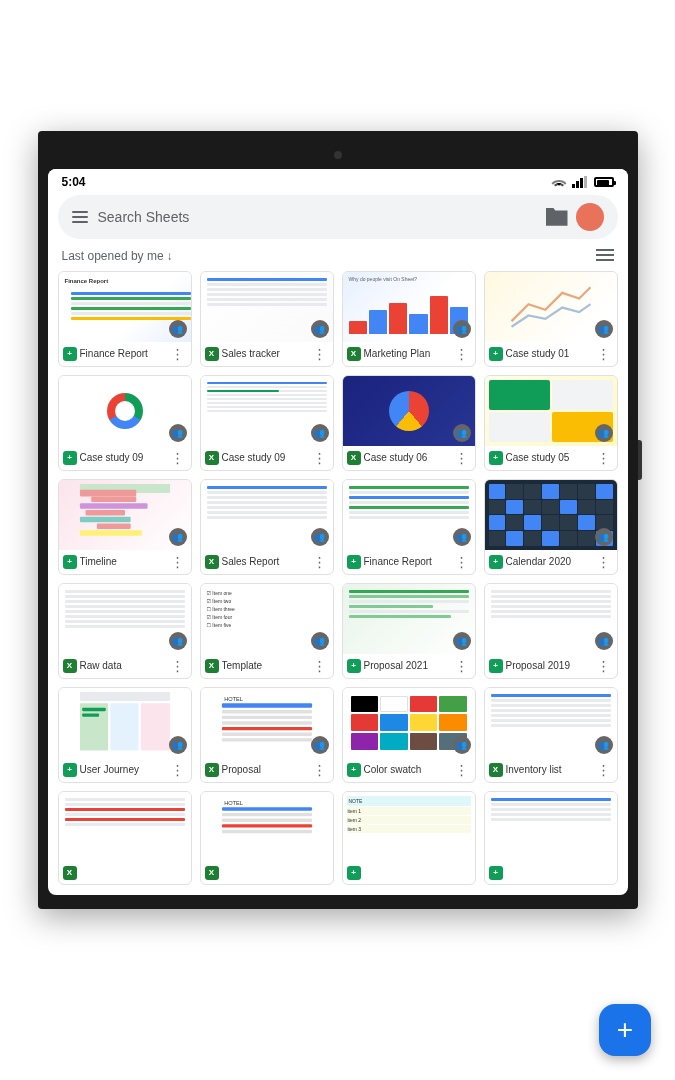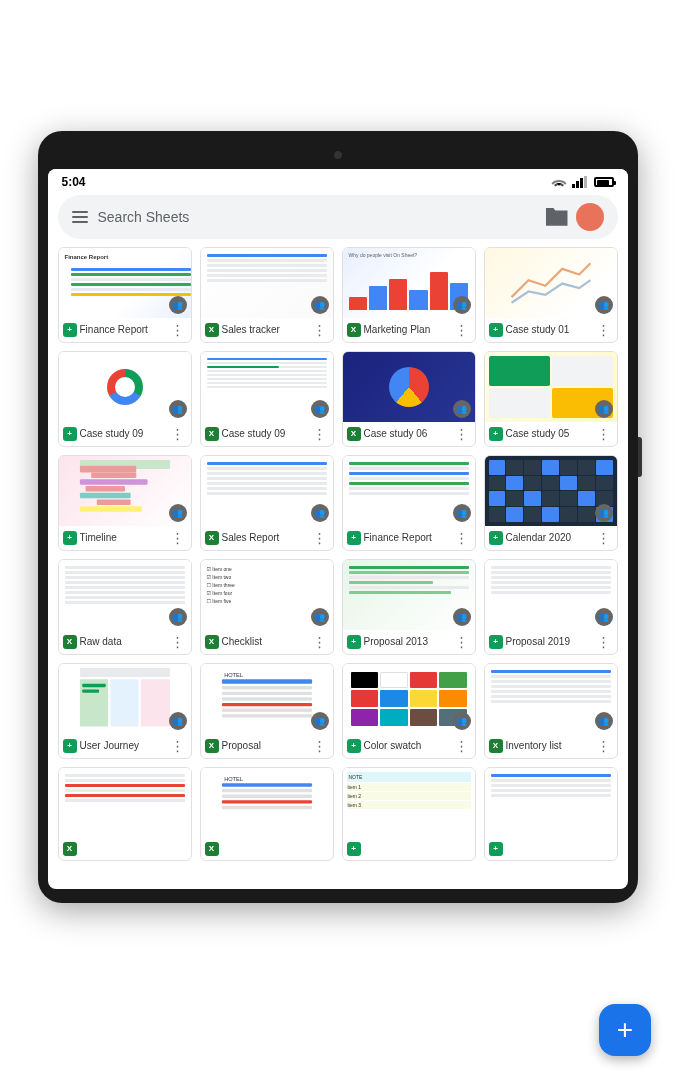--- a/index.html
+++ b/index.html
@@ -21,21 +21,21 @@
       font-weight: 400;
       color: #5f6368;
       line-height: 1.2;
     }
 
     
     .tablet-shell {
       margin: 0 auto;
       width: 600px;
       background: #1a1a1a;
-      border-radius: 24px;
+      border-radius: 4px;
       padding: 14px 10px;
       box-shadow: 0 8px 32px rgba(0,0,0,0.35);
       position: relative;
     }
     .tablet-shell::before {
       content: '';
       position: absolute;
       top: 50%;
       right: -4px;
       transform: translateY(-80px);
@@ -373,20 +373,31 @@
           <span></span>
           <span></span>
       </div>
       <span class="search-text">Search Sheets</span>
       <div class="search-actions">
         <div class="folder-icon-btn"></div>
         <div class="avatar"></div>
       </div>
     </div>
 
+    <div class="sort-bar">
+      <div class="sort-label">
+        <span>Last opened by me</span>
+        <span>↓</span>
+      </div>
+      <div class="list-view-icon">
+        <span></span>
+          <span></span>
+          <span></span>
+      </div>
+    </div>
 
     <div class="files-grid">
 
       <div class="file-card">
         <div class="file-thumb thumb-finance" style="position:relative;">
           <div style="position:absolute;top:6px;left:6px;right:6px;">
             <div style="font-size:6px;color:#333;font-weight:600;">Finance Report</div>
             <div class="thumb-header-row" style="top:8px;position:relative;"></div>
             <div class="mini-rows" style="position:relative;top:10px;">
               <div class="mini-row colored"></div>
@@ -658,40 +669,40 @@
             <div style="font-size:5px;color:#333;margin-bottom:2px;">☑ Item one</div>
             <div style="font-size:5px;color:#333;margin-bottom:2px;">☑ Item two</div>
             <div style="font-size:5px;color:#333;margin-bottom:2px;">☐ Item three</div>
             <div style="font-size:5px;color:#333;margin-bottom:2px;">☑ Item four</div>
             <div style="font-size:5px;color:#333;">☐ Item five</div>
           </div>
           <div class="shared-icon"></div>
         </div>
         <div class="file-meta">
           <div class="app-dot green" style="background:#1e7e34;">X</div>
-          <span class="file-name">Checklist</span>
+          <span class="file-name">Template</span>
           <span class="more-btn">⋮</span>
         </div>
       </div>
 
       <div class="file-card">
         <div class="file-thumb thumb-proposal20" style="position:relative;">
           <div class="mini-rows" style="position:absolute;top:6px;left:6px;right:6px;">
             <div class="mini-row colored"></div>
             <div class="mini-row colored" style="background:#81c995;"></div>
             <div class="mini-row"></div>
             <div class="mini-row colored" style="background:#81c995;width:70%;"></div>
             <div class="mini-row"></div>
             <div class="mini-row colored" style="background:#81c995;width:85%;"></div>
           </div>
           <div class="shared-icon"></div>
         </div>
         <div class="file-meta">
           <div class="app-dot green">+</div>
-          <span class="file-name">Proposal 2013</span>
+          <span class="file-name">Proposal 2021</span>
           <span class="more-btn">⋮</span>
         </div>
       </div>
 
       <div class="file-card">
         <div class="file-thumb thumb-proposal19" style="position:relative;">
           <div class="mini-rows" style="position:absolute;top:6px;left:6px;right:6px;">
             <div class="mini-row"></div>
               <div class="mini-row"></div>
               <div class="mini-row"></div>

